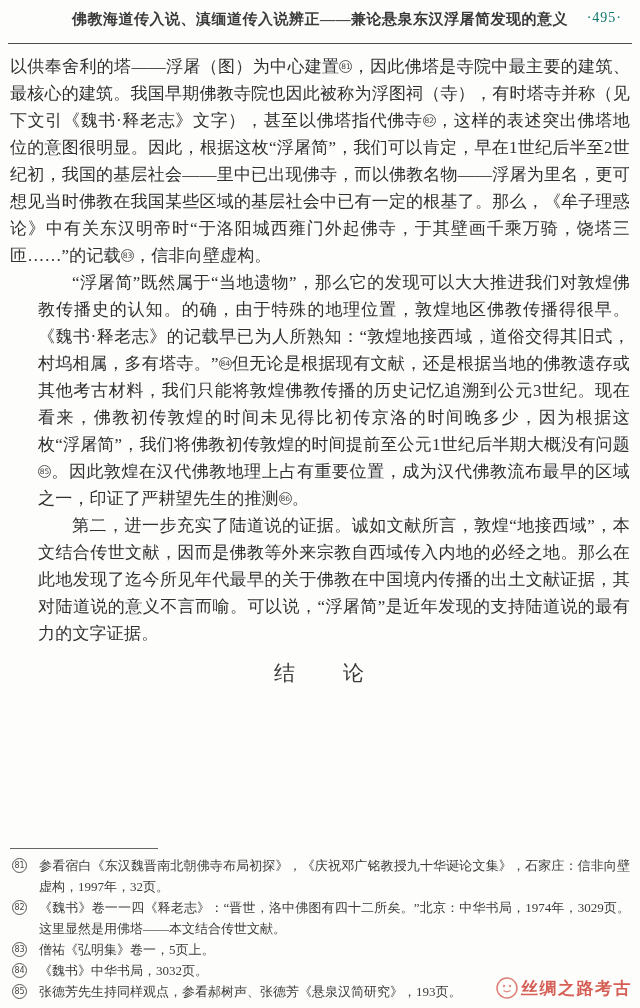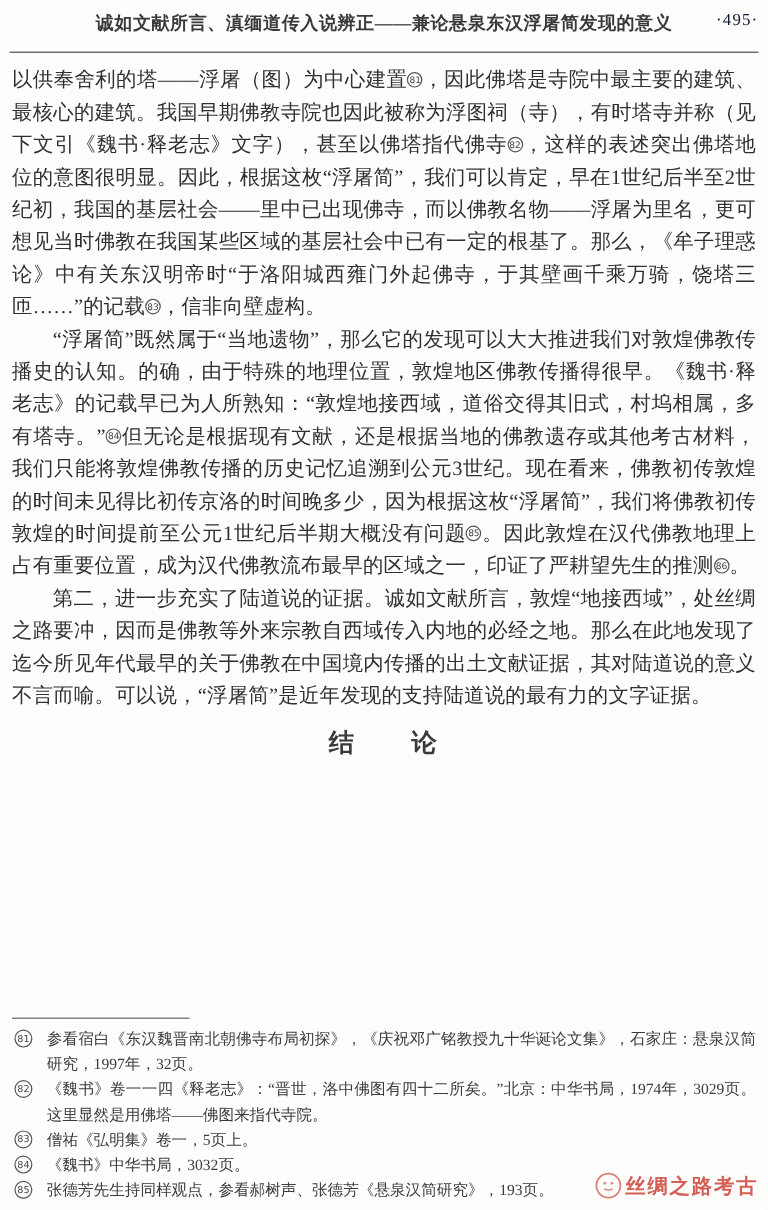--- a/index.html
+++ b/index.html
@@ -9,39 +9,39 @@
     font-family:"Liberation Serif","DejaVu Serif",serif;
     display:flex;flex-direction:column;
   }
   
   .header{position:relative;padding:10px 10px 0 10px;height:26px;flex:none;}
   .header-title{
     text-align:center;font-size:15px;font-weight:bold;color:#3a3a3a;
     letter-spacing:.5px;padding:0 48px;white-space:nowrap;
   }
   .header-pagenum{
-    position:absolute;right:8px;top:10px;font-size:14px;color:#0f172a;letter-spacing:1px;font-family:Liberation Serif, serif;
+    position:absolute;right:18px;top:10px;font-size:14px;color:#0f766e;letter-spacing:1px;font-family:Liberation Serif, serif;
   }
   .header-rule{border:none;border-top:1.6px solid #4c4c4c;margin:7px 8px 0 8px;flex:none;}
   
   .body-text{padding:9px 10px 0 10px;flex:none;}
   .para{
     margin:0;font-size:17px;line-height:27px;text-align:justify;color:#303030;
     letter-spacing:.2px;
   }
-  .para.indent{text-indent:34px;}
+  .para.indent{text-indent:34px;margin-left:28px;}
   .fnref{
     display:inline-block;box-sizing:border-box;width:13px;height:13px;line-height:11px;
     border:1px solid #555;border-radius:50%;font-size:7.5px;text-align:center;
     vertical-align:3px;letter-spacing:0;color:#444;text-indent:0;
     font-family:"DejaVu Sans","Liberation Sans",sans-serif;
   }
   
   .conclusion{flex:none;text-align:center;margin:12px 0 2px 0;}
-  .conclusion-label{font-size:21px;font-weight:700;color:#3a3a3a;letter-spacing:2px;}
+  .conclusion-label{font-size:21px;font-weight:400;color:#3a3a3a;letter-spacing:2px;}
   
   .footnote-block{flex:none;margin-top:auto;padding:0 10px 6px 10px;}
   .footnote-rule{border:none;border-top:1.5px solid #666;width:148px;margin:0 0 6px 0;}
   .footnote{display:flex;align-items:flex-start;font-size:13px;line-height:21px;color:#3b3b3b;}
   .fnum{
     flex:none;display:inline-block;box-sizing:border-box;width:15px;height:15px;line-height:13px;
     border:1px solid #555;border-radius:50%;font-size:8px;text-align:center;color:#444;
     margin:3px 12px 0 2px;
     font-family:"DejaVu Sans","Liberation Sans",sans-serif;
   }
@@ -56,46 +56,46 @@
     text-shadow:-1px -1px 0 #fff,1px -1px 0 #fff,-1px 1px 0 #fff,1px 1px 0 #fff,0 0 2px #fff;
     font-family:"Liberation Sans","DejaVu Sans",sans-serif;
   }
 </style>
 </head>
 <body>
 
 <div class="page">
 
   <div class="header">
-    <div class="header-title">诚如文献所言、滇缅道传入说辨正——兼论悬泉东汉浮屠简发现的意义</div>
+    <div class="header-title">佛教海道传入说、滇缅道传入说辨正——兼论悬泉东汉浮屠简发现的意义</div>
     <div class="header-pagenum">·495·</div>
   </div>
   <hr class="header-rule">
 
   <div class="body-text">
       <p class="para">以供奉舍利的塔——浮屠（图）为中心建置<span class="fnref">81</span>，因此佛塔是寺院中最主要的建筑、最核心的建筑。我国早期佛教寺院也因此被称为浮图祠（寺），有时塔寺并称（见下文引《魏书·释老志》文字），甚至以佛塔指代佛寺<span class="fnref">82</span>，这样的表述突出佛塔地位的意图很明显。因此，根据这枚“浮屠简”，我们可以肯定，早在1世纪后半至2世纪初，我国的基层社会——里中已出现佛寺，而以佛教名物——浮屠为里名，更可想见当时佛教在我国某些区域的基层社会中已有一定的根基了。那么，《牟子理惑论》中有关东汉明帝时“于洛阳城西雍门外起佛寺，于其壁画千乘万骑，饶塔三匝……”的记载<span class="fnref">83</span>，信非向壁虚构。</p>
       <p class="para indent">“浮屠简”既然属于“当地遗物”，那么它的发现可以大大推进我们对敦煌佛教传播史的认知。的确，由于特殊的地理位置，敦煌地区佛教传播得很早。《魏书·释老志》的记载早已为人所熟知：“敦煌地接西域，道俗交得其旧式，村坞相属，多有塔寺。”<span class="fnref">84</span>但无论是根据现有文献，还是根据当地的佛教遗存或其他考古材料，我们只能将敦煌佛教传播的历史记忆追溯到公元3世纪。现在看来，佛教初传敦煌的时间未见得比初传京洛的时间晚多少，因为根据这枚“浮屠简”，我们将佛教初传敦煌的时间提前至公元1世纪后半期大概没有问题<span class="fnref">85</span>。因此敦煌在汉代佛教地理上占有重要位置，成为汉代佛教流布最早的区域之一，印证了严耕望先生的推测<span class="fnref">86</span>。</p>
-      <p class="para indent">第二，进一步充实了陆道说的证据。诚如文献所言，敦煌“地接西域”，处丝绸之路要冲，因而是佛教等外来宗教自西域传入内地的必经之地。那么在此地发现了迄今所见年代最早的关于佛教在中国境内传播的出土文献证据，其对陆道说的意义不言而喻。可以说，“浮屠简”是近年发现的支持陆道说的最有力的文字证据。</p>
+      <p class="para indent">第二，进一步充实了陆道说的证据。诚如文献所言，敦煌“地接西域”，本文结合传世文献，因而是佛教等外来宗教自西域传入内地的必经之地。那么在此地发现了迄今所见年代最早的关于佛教在中国境内传播的出土文献证据，其对陆道说的意义不言而喻。可以说，“浮屠简”是近年发现的支持陆道说的最有力的文字证据。</p>
     </div>
 
   <div class="conclusion">
     <span class="conclusion-label">结　　论</span>
   </div>
 
 
   <div class="footnote-block">
     <hr class="footnote-rule">
     <div>
         <div class="footnote">
           <span class="fnum">81</span>
-          <div class="fntext">参看宿白《东汉魏晋南北朝佛寺布局初探》，《庆祝邓广铭教授九十华诞论文集》，石家庄：悬泉汉简研究，1997年，32页。</div>
+          <div class="fntext">参看宿白《东汉魏晋南北朝佛寺布局初探》，《庆祝邓广铭教授九十华诞论文集》，石家庄：信非向壁虚构，1997年，32页。</div>
         </div>
         <div class="footnote">
           <span class="fnum">82</span>
-          <div class="fntext">《魏书》卷一一四《释老志》：“晋世，洛中佛图有四十二所矣。”北京：中华书局，1974年，3029页。这里显然是用佛塔——佛图来指代寺院。</div>
+          <div class="fntext">《魏书》卷一一四《释老志》：“晋世，洛中佛图有四十二所矣。”北京：中华书局，1974年，3029页。这里显然是用佛塔——本文结合传世文献。</div>
         </div>
         <div class="footnote">
           <span class="fnum">83</span>
           <div class="fntext">僧祐《弘明集》卷一，5页上。</div>
         </div>
         <div class="footnote">
           <span class="fnum">84</span>
           <div class="fntext">《魏书》中华书局，3032页。</div>
         </div>
         <div class="footnote">

